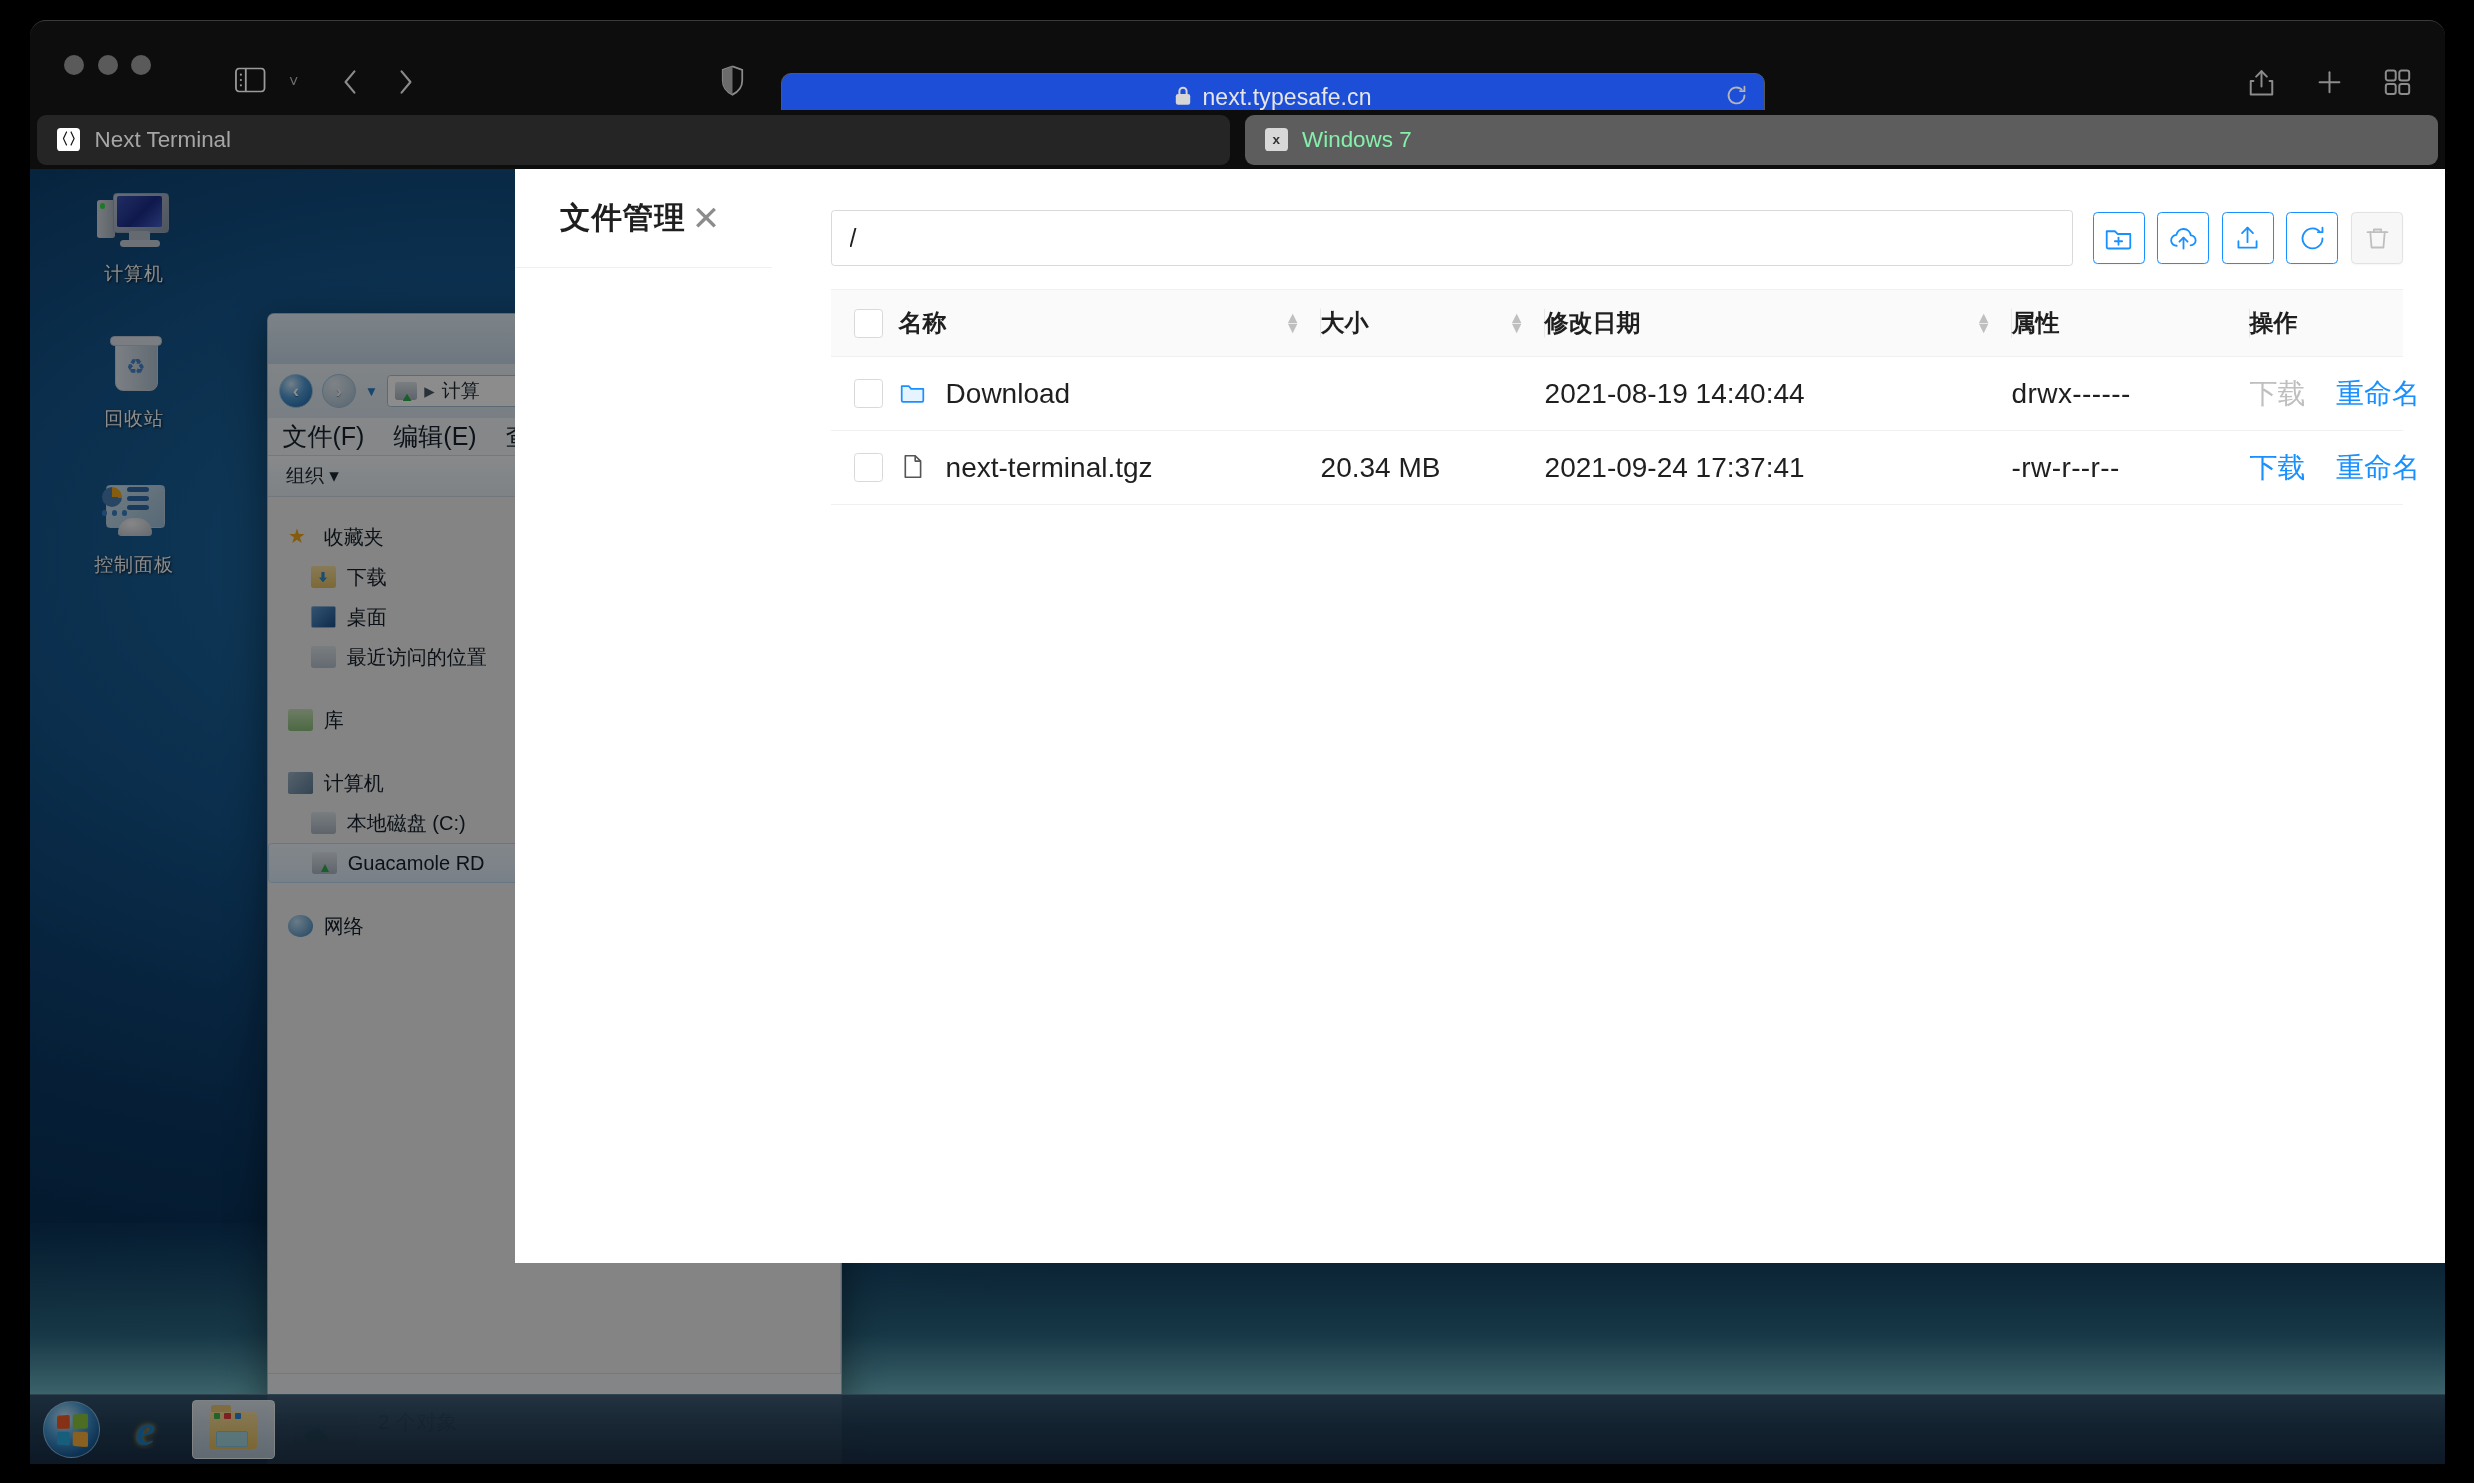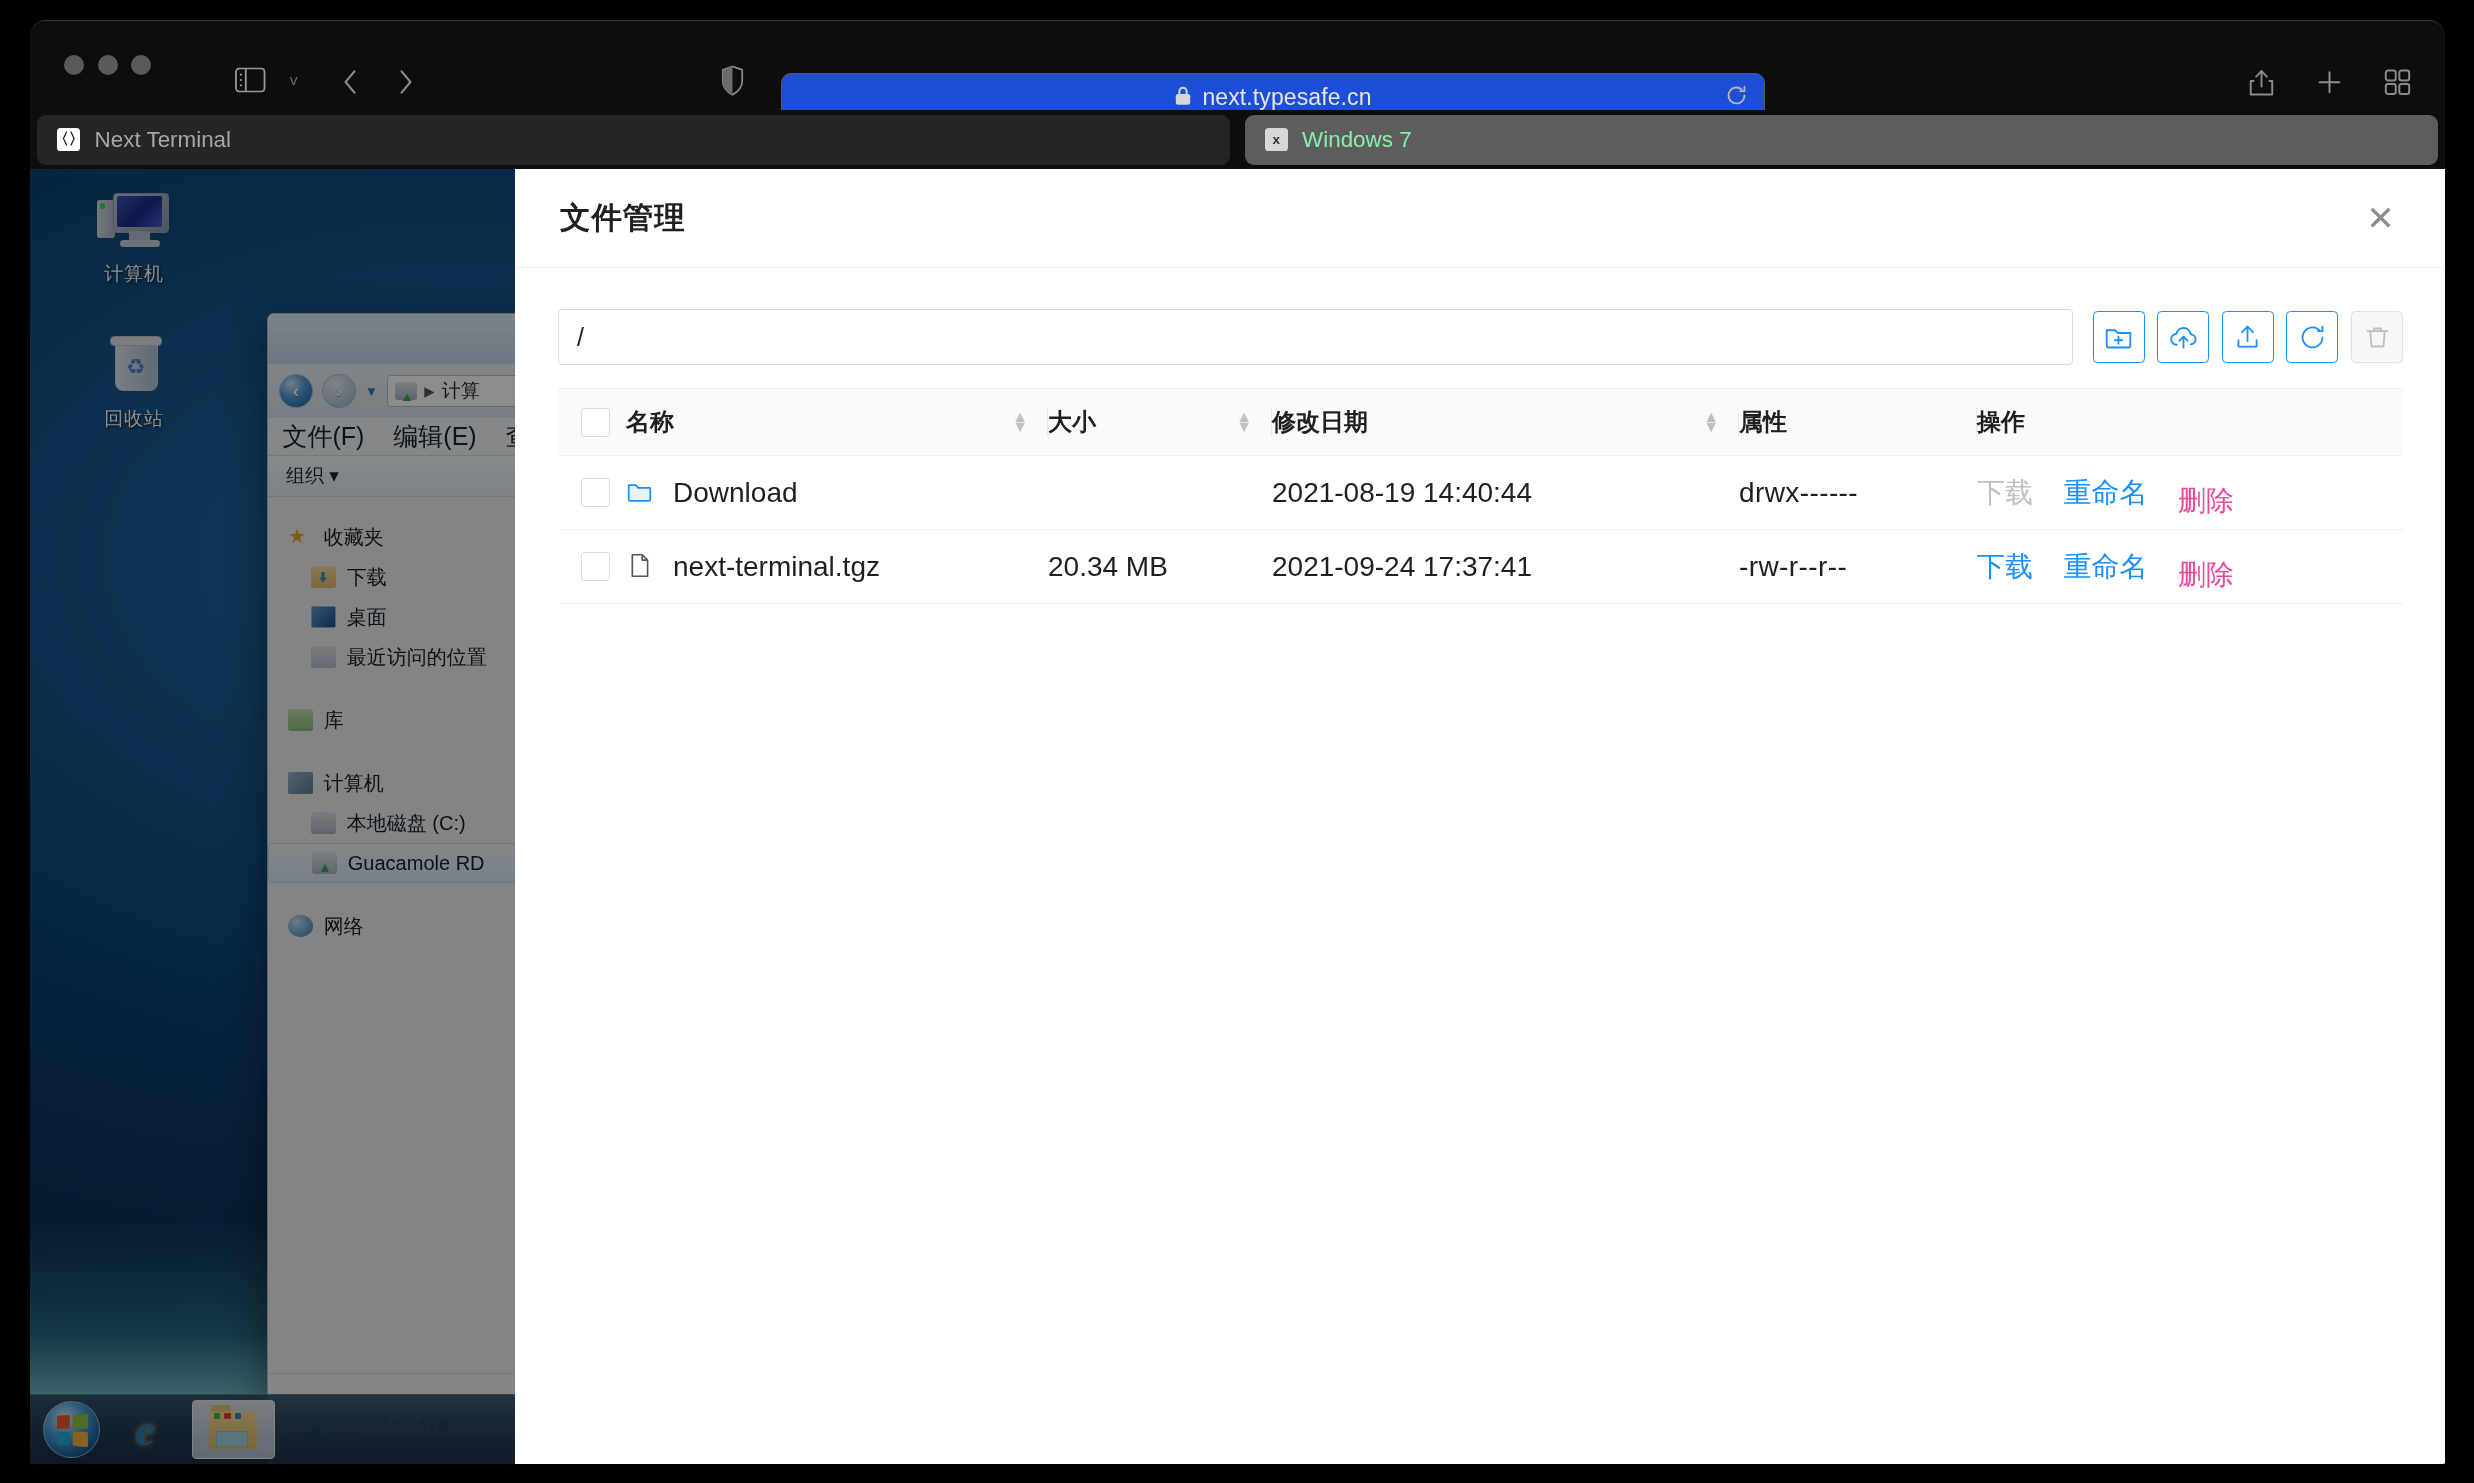--- a/index.html
+++ b/index.html
@@ -561,24 +561,25 @@
   .overlay {
     position: absolute;
     left: 0; top: 0;
     width: 2415px; height: 1295px;
     background: rgba(0,0,0,0.45);
     z-index: 10;
   }
   .modal {
     position: absolute;
     left: 485px; top: 0;
-    width: 1931px; height: 1295px;
+    width: 1931px; height: 1094px;
     background: #fff;
     display: flex;
-    flex-direction: column;
+    flex-direction: row;
+    gap: 16px;
   }
   .modal-header {
     height: 99px;
     display: flex; align-items: center;
     padding: 0 45px 0 45px;
     border-bottom: 0.9px solid #f0f0f0;
     flex: 0 0 auto;
   }
   .modal-title {
     font-size: 30.5px;
@@ -828,20 +829,38 @@
           <div class="label">计算机</div>
         </div>
         <div class="desk-icon">
           <div class="glyph ico-bin">
             <span class="can"></span>
               <span class="lid"></span>
               <span class="rec">♻</span>
           </div>
           <div class="label">回收站</div>
         </div>
+        <div class="desk-icon">
+          <div class="glyph ico-cpl">
+            <span class="panel"></span>
+              <span class="pie"></span>
+            <span class="bars">
+                <i></i>
+                <i></i>
+                <i></i>
+              </span>
+            <span class="dots">
+                <i></i>
+                <i></i>
+                <i></i>
+              </span>
+            <span class="dome"></span>
+          </div>
+          <div class="label">控制面板</div>
+        </div>
       </div>
 
       <div class="explorer">
         <div class="exp-titlebar"></div>
 
         <div class="exp-navbar">
           <span class="nav-circle">
               <span>‹</span>
             </span>
           <span class="nav-circle dim">

